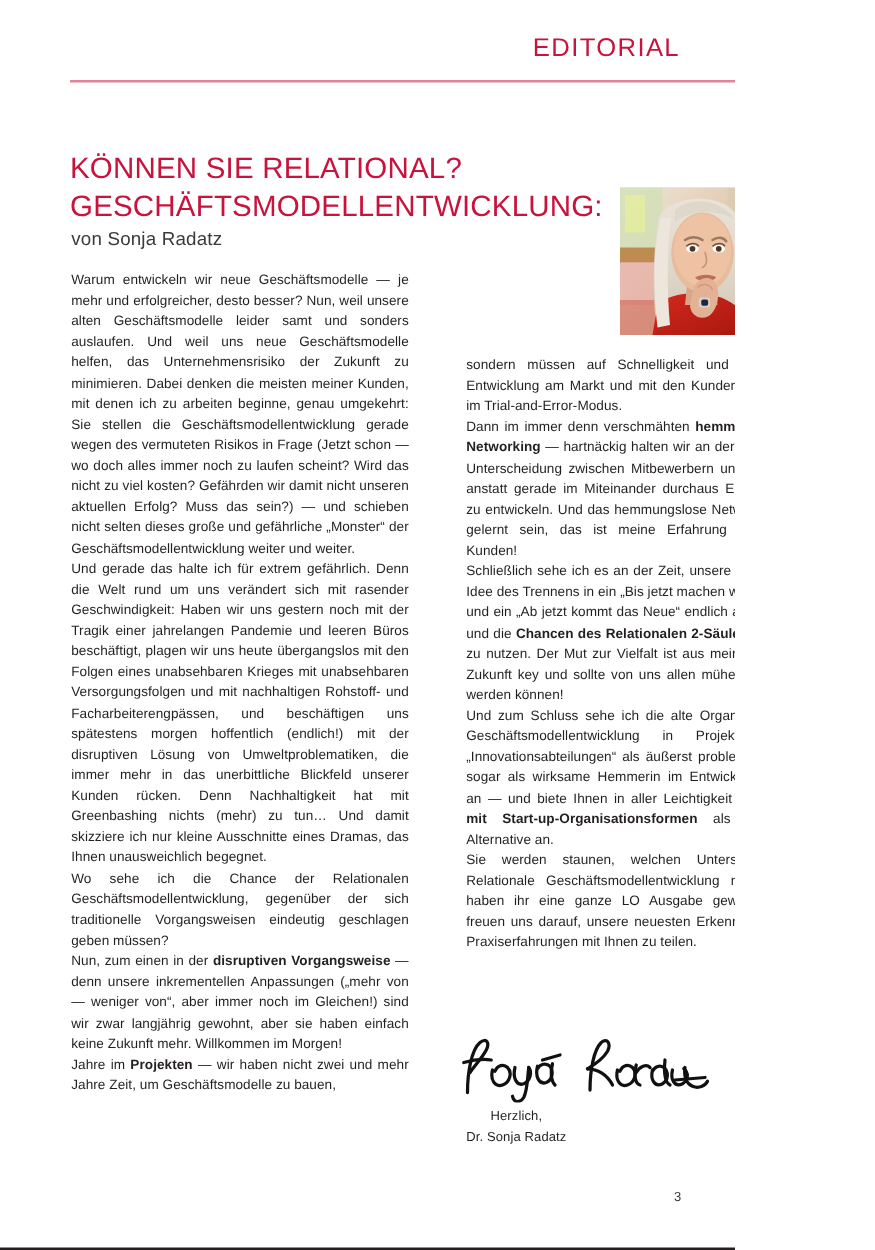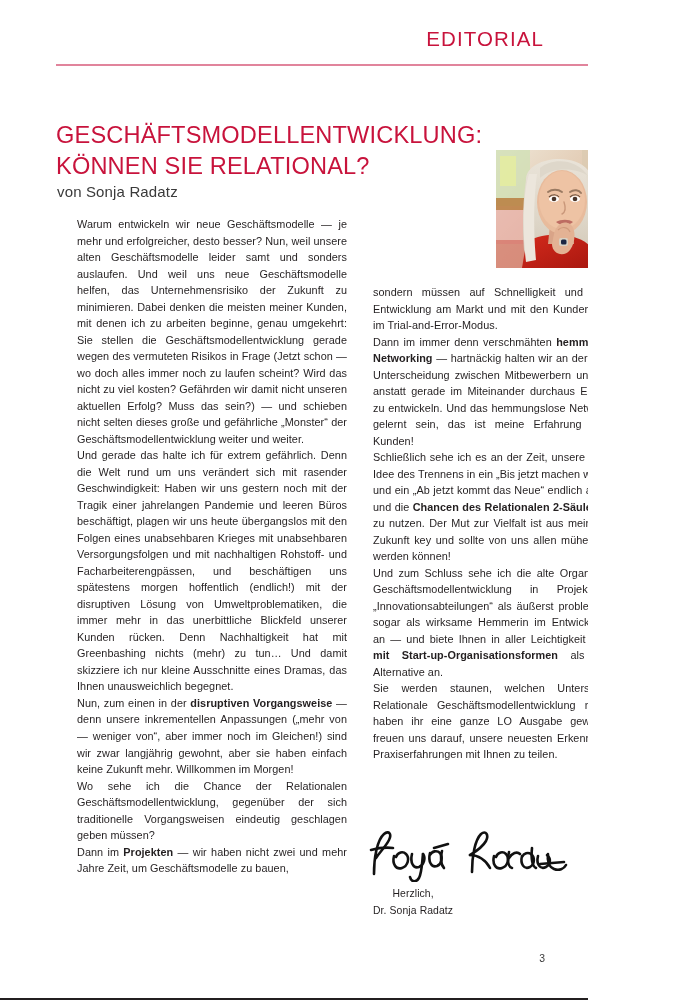--- a/index.html
+++ b/index.html
@@ -81,21 +81,21 @@
     left: 57px;
     top: 216px;
     width: 586px;
     height: 712px;
   }
   .col {
     position: absolute;
     top: 0;
     width: 270px;
   }
-  .col-left  { left: 0px; margin-left: 20px; }
+  .col-left  { left: 0px; }
   .col-right { left: 316px; top: 68px; }
 
   .col p {
     margin: 0;
     font-size: 10.85px;
     line-height: 1.524;
     color: #231f20;
     text-align: justify;
     text-justify: inter-word;
     letter-spacing: 0.05px;
@@ -154,22 +154,22 @@
 </style>
 </head>
 <body>
 
 <div class="page">
 
   <div class="section-label">EDITORIAL</div>
   <div class="header-rule"></div>
 
   <h1 class="title">
+    <span class="line">KÖNNEN SIE RELATIONAL?</span>
     <span class="line">GESCHÄFTSMODELLENTWICKLUNG:</span>
-    <span class="line">KÖNNEN SIE RELATIONAL?</span>
   </h1>
 
   <div class="byline">von Sonja Radatz</div>
 
   <div class="portrait">
     <svg viewBox="0 0 110 118" preserveAspectRatio="xMidYMid slice" aria-hidden="true">
       <defs>
         <linearGradient id="bgGrad" x1="0" y1="0" x2="1" y2="1">
           <stop offset="0%" stop-color="#efe6d7"></stop>
           <stop offset="45%" stop-color="#e3cdb6"></stop>
@@ -227,23 +227,23 @@
 
       <rect x="63" y="88" width="9" height="8" rx="2" fill="#d8d2c4"></rect>
       <rect x="65" y="89.5" width="5.5" height="5" rx="1.5" fill="#1b2744"></rect>
     </svg>
   </div>
 
   <div class="columns">
     <div class="col col-left">
       <p>Warum entwickeln wir neue Geschäftsmodelle — je mehr und erfolgreicher, desto besser? Nun, weil unsere alten Geschäftsmodelle leider samt und sonders auslaufen. Und weil uns neue Geschäftsmodelle helfen, das Unternehmensrisiko der Zukunft zu minimieren. Dabei denken die meisten meiner Kunden, mit denen ich zu arbeiten beginne, genau umgekehrt: Sie stellen die Geschäftsmodellentwicklung gerade wegen des vermuteten Risikos in Frage (Jetzt schon — wo doch alles immer noch zu laufen scheint? Wird das nicht zu viel kosten? Gefährden wir damit nicht unseren aktuellen Erfolg? Muss das sein?) — und schieben nicht selten dieses große und gefährliche „Monster“ der Geschäftsmodellentwicklung weiter und weiter.</p>
       <p>Und gerade das halte ich für extrem gefährlich. Denn die Welt rund um uns verändert sich mit rasender Geschwindigkeit: Haben wir uns gestern noch mit der Tragik einer jahrelangen Pandemie und leeren Büros beschäftigt, plagen wir uns heute übergangslos mit den Folgen eines unabsehbaren Krieges mit unabsehbaren Versorgungsfolgen und mit nachhaltigen Rohstoff- und Facharbeiterengpässen, und beschäftigen uns spätestens morgen hoffentlich (endlich!) mit der disruptiven Lösung von Umweltproblematiken, die immer mehr in das unerbittliche Blickfeld unserer Kunden rücken. Denn Nachhaltigkeit hat mit Greenbashing nichts (mehr) zu tun… Und damit skizziere ich nur kleine Ausschnitte eines Dramas, das Ihnen unausweichlich begegnet.</p>
+      <p>Wo sehe ich die Chance der Relationalen Geschäftsmodellentwicklung, gegenüber der sich traditionelle Vorgangsweisen eindeutig geschlagen geben müssen?</p>
       <p><span>Nun, zum einen in der </span><b>disruptiven Vorgangsweise</b><span> — denn unsere inkrementellen Anpassungen („mehr von — weniger von“, aber immer noch im Gleichen!) sind wir zwar langjährig gewohnt, aber sie haben einfach keine Zukunft mehr. Willkommen im Morgen!</span></p>
-      <p>Wo sehe ich die Chance der Relationalen Geschäftsmodellentwicklung, gegenüber der sich traditionelle Vorgangsweisen eindeutig geschlagen geben müssen?</p>
-      <p><span>Dann im </span><b>Projekten</b><span> — wir haben nicht zwei und mehr Jahre Zeit, um Geschäftsmodelle zu bauen,</span></p>
+      <p><span>Jahre im </span><b>Projekten</b><span> — wir haben nicht zwei und mehr Jahre Zeit, um Geschäftsmodelle zu bauen,</span></p>
     </div>
 
     <div class="col col-right">
       <p><span>sondern müssen auf Schnelligkeit und viel mehr Entwicklung am Markt und mit den Kunden setzen — im Trial-and-Error-Modus.</span></p>
       <p><span>Dann im immer denn verschmähten </span><b>hemmungslosen Networking</b><span> — hartnäckig halten wir an der überholten Unterscheidung zwischen Mitbewerbern und uns fest, anstatt gerade im Miteinander durchaus Einzigartiges zu entwickeln. Und das hemmungslose Networking will gelernt sein, das ist meine Erfahrung mit vielen Kunden!</span></p>
       <p><span>Schließlich sehe ich es an der Zeit, unsere verkrustete Idee des Trennens in ein „Bis jetzt machen wir das Alte“ und ein „Ab jetzt kommt das Neue“ endlich aufzugeben und die </span><b>Chancen des Relationalen 2-Säulen-Modells</b><span> zu nutzen. Der Mut zur Vielfalt ist aus meiner Sicht in Zukunft key und sollte von uns allen mühelos bedient werden können!</span></p>
       <p><span>Und zum Schluss sehe ich die alte Organisation der Geschäftsmodellentwicklung in Projekten oder „Innovationsabteilungen“ als äußerst problematisch, ja sogar als wirksame Hemmerin im Entwicklungserfolg an — und biete Ihnen in aller Leichtigkeit </span><b>die Arbeit mit Start-up-Organisationsformen</b><span> als wirksame Alternative an.</span></p>
       <p><span>Sie werden staunen, welchen Unterschied die Relationale Geschäftsmodellentwicklung macht! Wir haben ihr eine ganze LO Ausgabe gewidmet und freuen uns darauf, unsere neuesten Erkenntnisse und Praxiserfahrungen mit Ihnen zu teilen.</span></p>
     </div>
   </div>

